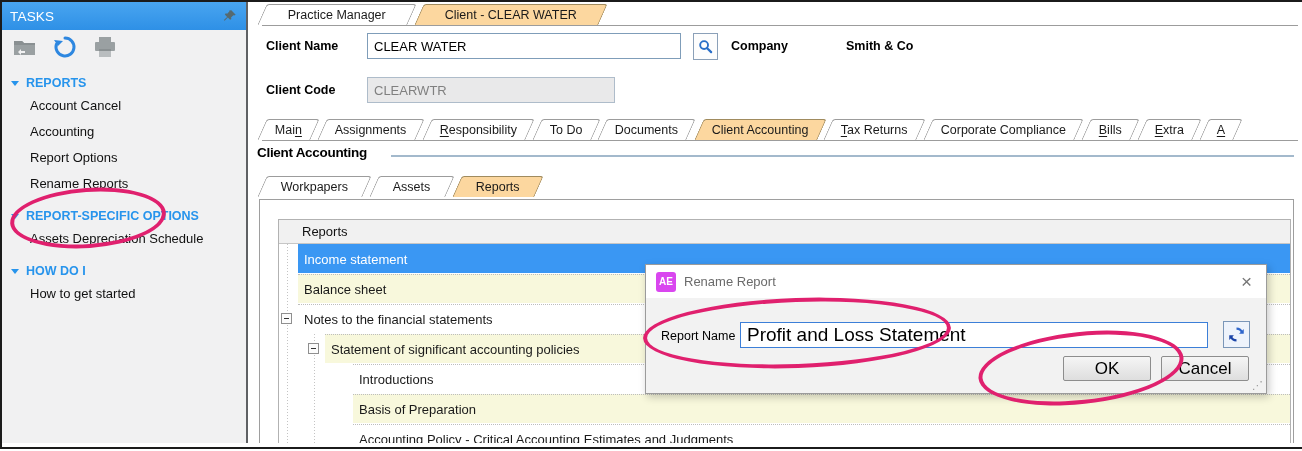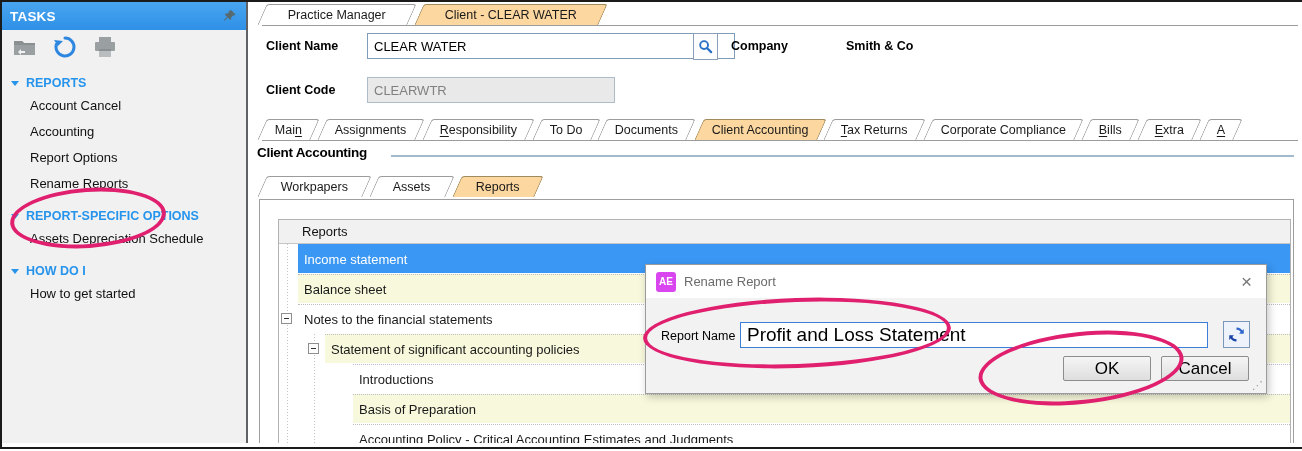--- a/index.html
+++ b/index.html
@@ -3,21 +3,21 @@
 <meta charset="utf-8">
 <style>
   html,body{margin:0;padding:0;background:#fff;}
   body{font-family:"Liberation Sans","DejaVu Sans",sans-serif;font-size:13px;color:#1a1a1a;}
   .screen{position:relative;width:1302px;height:451px;background:#fff;overflow:hidden;}
   .frame{position:absolute;left:0;top:0;width:1300px;height:445px;border:2px solid #1b1b1b;background:#fff;}
 
   
   .sidebar{position:absolute;left:0;top:0;width:244px;height:441px;background:#f1f1f2;border-right:2px solid #5f6164;}
   .side-titlebar{height:28px;background:linear-gradient(#49a5f0,#2e90e6);display:flex;align-items:center;justify-content:space-between;padding:0 8px;}
-  .side-title{color:#fff;font-weight:bold;font-size:13.5px;letter-spacing:.2px;}
+  .side-title{color:#fff;font-weight:normal;font-size:13.5px;letter-spacing:.2px;}
   .side-toolbar{height:34px;display:flex;align-items:center;gap:14px;padding:0 10px;}
   .tool-ic{width:26px;height:24px;display:flex;align-items:center;justify-content:center;cursor:pointer;}
   .side-header{display:flex;align-items:center;gap:7px;color:#2794ec;font-weight:bold;font-size:12.5px;padding:0 0 0 9px;height:20px;margin-top:9px;cursor:pointer;}
   .tri{width:0;height:0;border-left:4px solid transparent;border-right:4px solid transparent;border-top:5px solid #2794ec;display:inline-block;}
   .side-item{padding-left:28px;height:26px;line-height:26px;font-size:13px;color:#111;cursor:pointer;white-space:nowrap;}
 
   
   .main{position:absolute;left:246px;top:0;width:1052px;height:441px;background:#fff;overflow:hidden;}
 
   .tabrow{position:absolute;white-space:nowrap;border-bottom:1px solid #9c9c9c;}
@@ -135,21 +135,21 @@
           </div>
           <div class="side-item">How to get started</div>
         </div>
     </div>
 
     <div class="main">
 
       <div class="tabrow toptabs"><span class="tab"><span>Practice Manager</span></span><span class="tab active"><span>Client - CLEAR WATER</span></span></div>
 
       <span class="f-label" style="left:18px;top:37px">Client Name</span>
-      <input class="f-input" style="left: 119px; top: 31px; width: 368px;" value="CLEAR WATER">
+      <input class="f-input" style="left: 119px; top: 31px; width: 314px;" value="CLEAR WATER">
       <span class="sq-btn" style="left:445px;top:31px">
         <svg width="15" height="15" viewBox="0 0 16 16">
             <circle cx="6.5" cy="6.5" r="4.2" fill="none" stroke="#2a6fc8" stroke-width="2"></circle>
             <line x1="9.8" y1="9.8" x2="14" y2="14" stroke="#2a6fc8" stroke-width="2.4" stroke-linecap="round"></line>
           </svg>
       </span>
       <span class="f-label" style="left:483px;top:37px">Company</span>
       <span class="f-label" style="left:598px;top:37px">Smith &amp; Co</span>
 
       <span class="f-label" style="left:18px;top:81px">Client Code</span>

